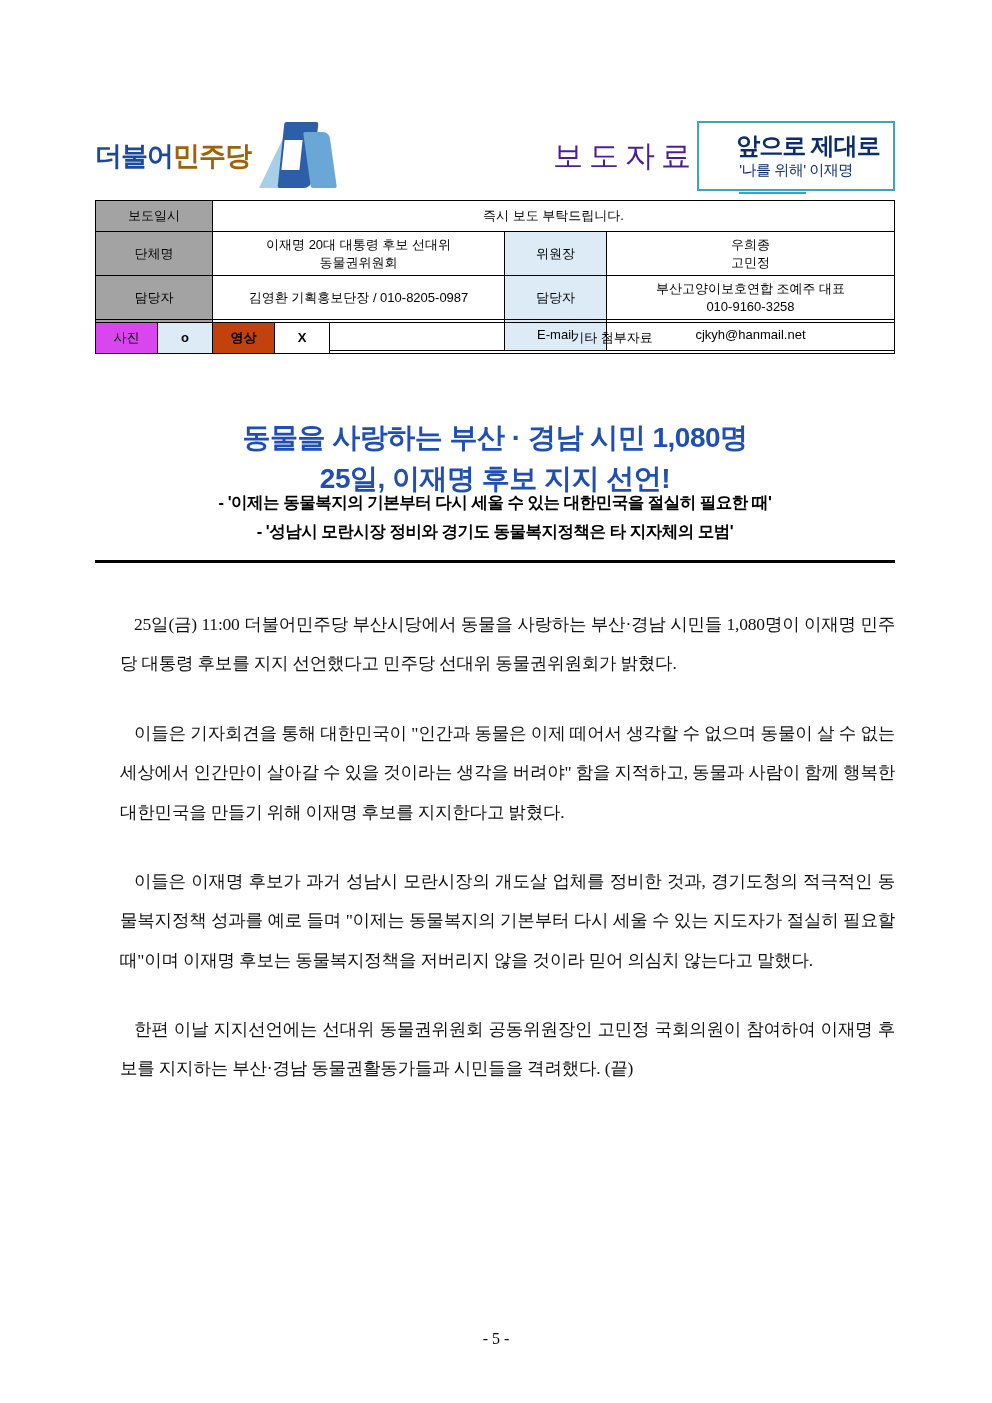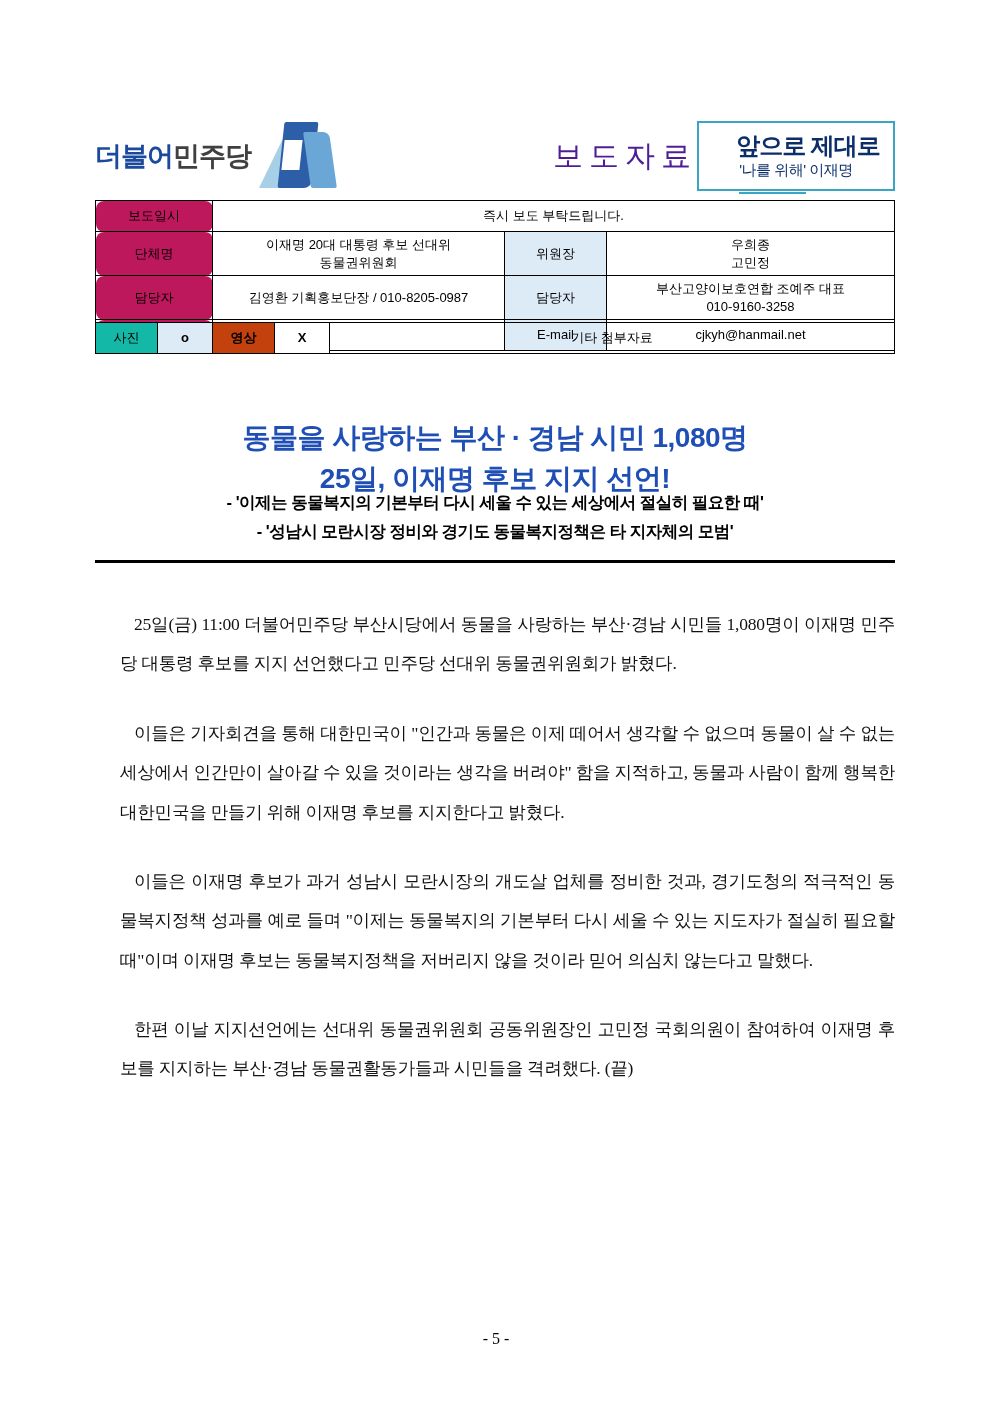--- a/index.html
+++ b/index.html
@@ -44,21 +44,21 @@
   }
   .logo-text {
     font-family: "Liberation Sans", sans-serif;
     font-weight: bold;
     font-size: 27px;
     letter-spacing: -1px;
     color: #1a3a7a;
     white-space: nowrap;
   }
   .logo-text .g1 { color: #1b4a9c; }
-  .logo-text .g2 { color: #404040; }
+  .logo-text .g2 { color: #a16207; }
   .logo-mark {
     margin-left: 6px;
     width: 86px;
     height: 72px;
     position: relative;
   }
   .logo-mark .f1 {
     position: absolute;
     left: 2px; top: 6px;
     width: 0; height: 0;
@@ -145,26 +145,26 @@
     font-size: 13px;
   }
   table.info td {
     border: 1px solid #000;
     text-align: center;
     vertical-align: middle;
     padding: 4px 3px;
     line-height: 1.35;
     height: 22px;
   }
-  td.lbl { background: #be185d; width: 110px; border-radius: 8px; }
+  td.lbl { background: #a3a3a3; width: 110px; }
   td.lbl2 { background: #ddebf7; width: 95px; }
   td.notice { font-weight: normal; }
   td.val { }
   .row-attach td { height: 26px; }
-  td.att-lbl { width: 55px; background: #14b8a6; }
+  td.att-lbl { width: 55px; background: #d946ef; }
   td.att-val { width: 48px; background: #ddebf7; font-weight: bold; }
   td.att-lbl2 { width: 55px; background: #c2410c; font-weight: bold; }
   td.att-val2 { width: 48px; background: #ffffff; font-weight: bold; }
   td.att-etc { text-align: left; padding-left: 10px; }
 
   
   .headline {
     position: absolute;
     left: 95px;
     top: 418px;
@@ -296,21 +296,21 @@
     </tr>
   </tbody>
     </table>
 
   <div class="headline">
     <div>동물을 사랑하는 부산 · 경남 시민 1,080명</div>
     <div>25일, 이재명 후보 지지 선언!</div>
   </div>
 
   <div class="subheads">
-    <div>- '이제는 동물복지의 기본부터 다시 세울 수 있는 세상에서 절실히 필요한 때'</div>
+    <div>- '이제는 동물복지의 기본부터 다시 세울 수 있는 대한민국을 절실히 필요한 때'</div>
     <div>- '성남시 모란시장 정비와 경기도 동물복지정책은 타 지자체의 모범'</div>
   </div>
 
   <div class="divider"></div>
 
   <div class="body-text">
     <p>25일(금) 11:00 더불어민주당 부산시당에서 동물을 사랑하는 부산·경남 시민들 1,080명이 이재명 민주당 대통령 후보를 지지 선언했다고 민주당 선대위 동물권위원회가 밝혔다.</p>
     <p>이들은 기자회견을 통해 대한민국이 "인간과 동물은 이제 떼어서 생각할 수 없으며 동물이 살 수 없는 세상에서 인간만이 살아갈 수 있을 것이라는 생각을 버려야" 함을 지적하고, 동물과 사람이 함께 행복한 대한민국을 만들기 위해 이재명 후보를 지지한다고 밝혔다.</p>
     <p>이들은 이재명 후보가 과거 성남시 모란시장의 개도살 업체를 정비한 것과, 경기도청의 적극적인 동물복지정책 성과를 예로 들며 "이제는 동물복지의 기본부터 다시 세울 수 있는 지도자가 절실히 필요할 때"이며 이재명 후보는 동물복지정책을 저버리지 않을 것이라 믿어 의심치 않는다고 말했다.</p>
     <p>한편 이날 지지선언에는 선대위 동물권위원회 공동위원장인 고민정 국회의원이 참여하여 이재명 후보를 지지하는 부산·경남 동물권활동가들과 시민들을 격려했다. (끝)</p>

